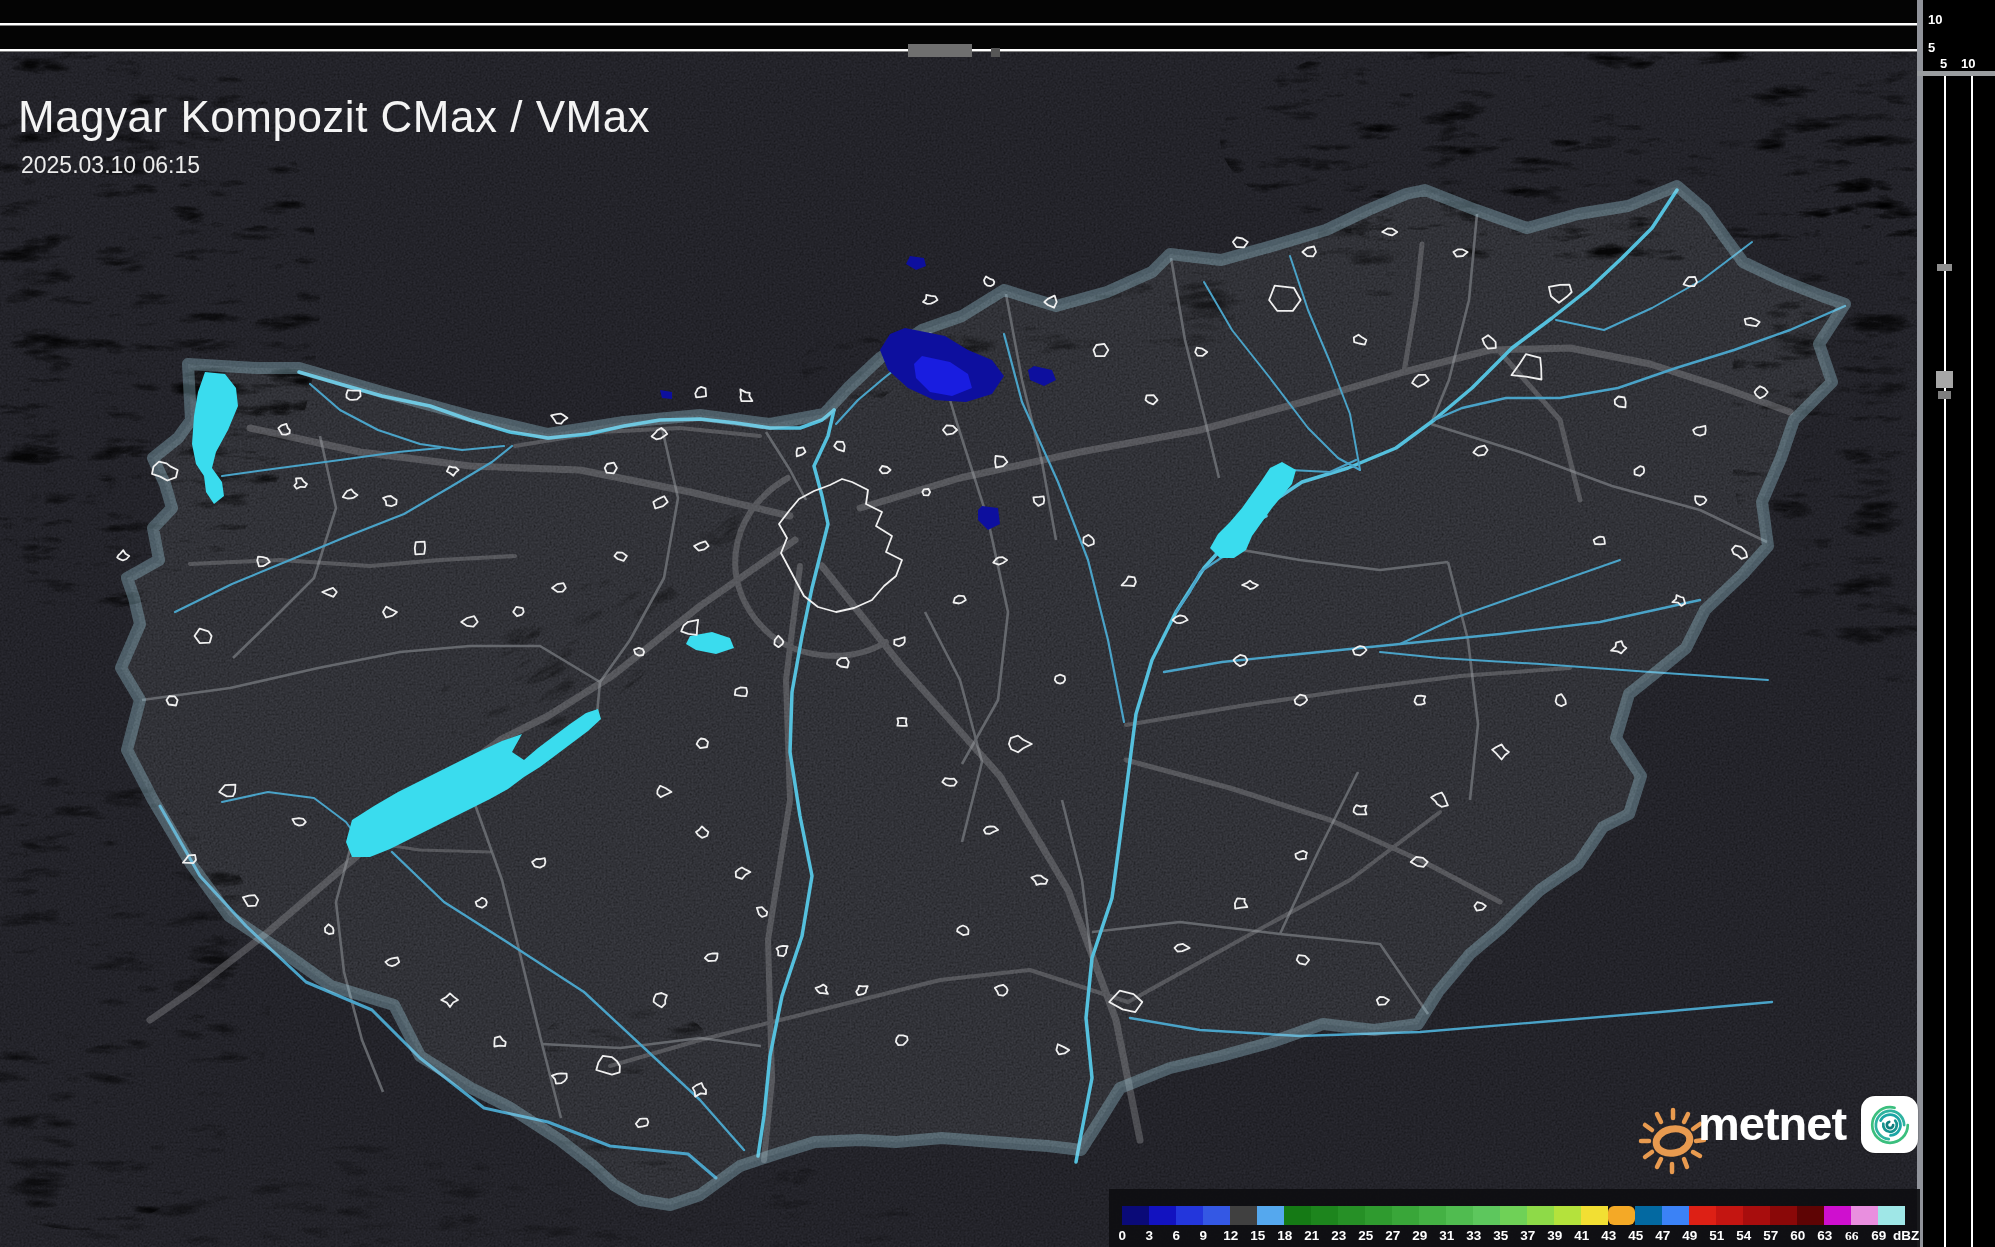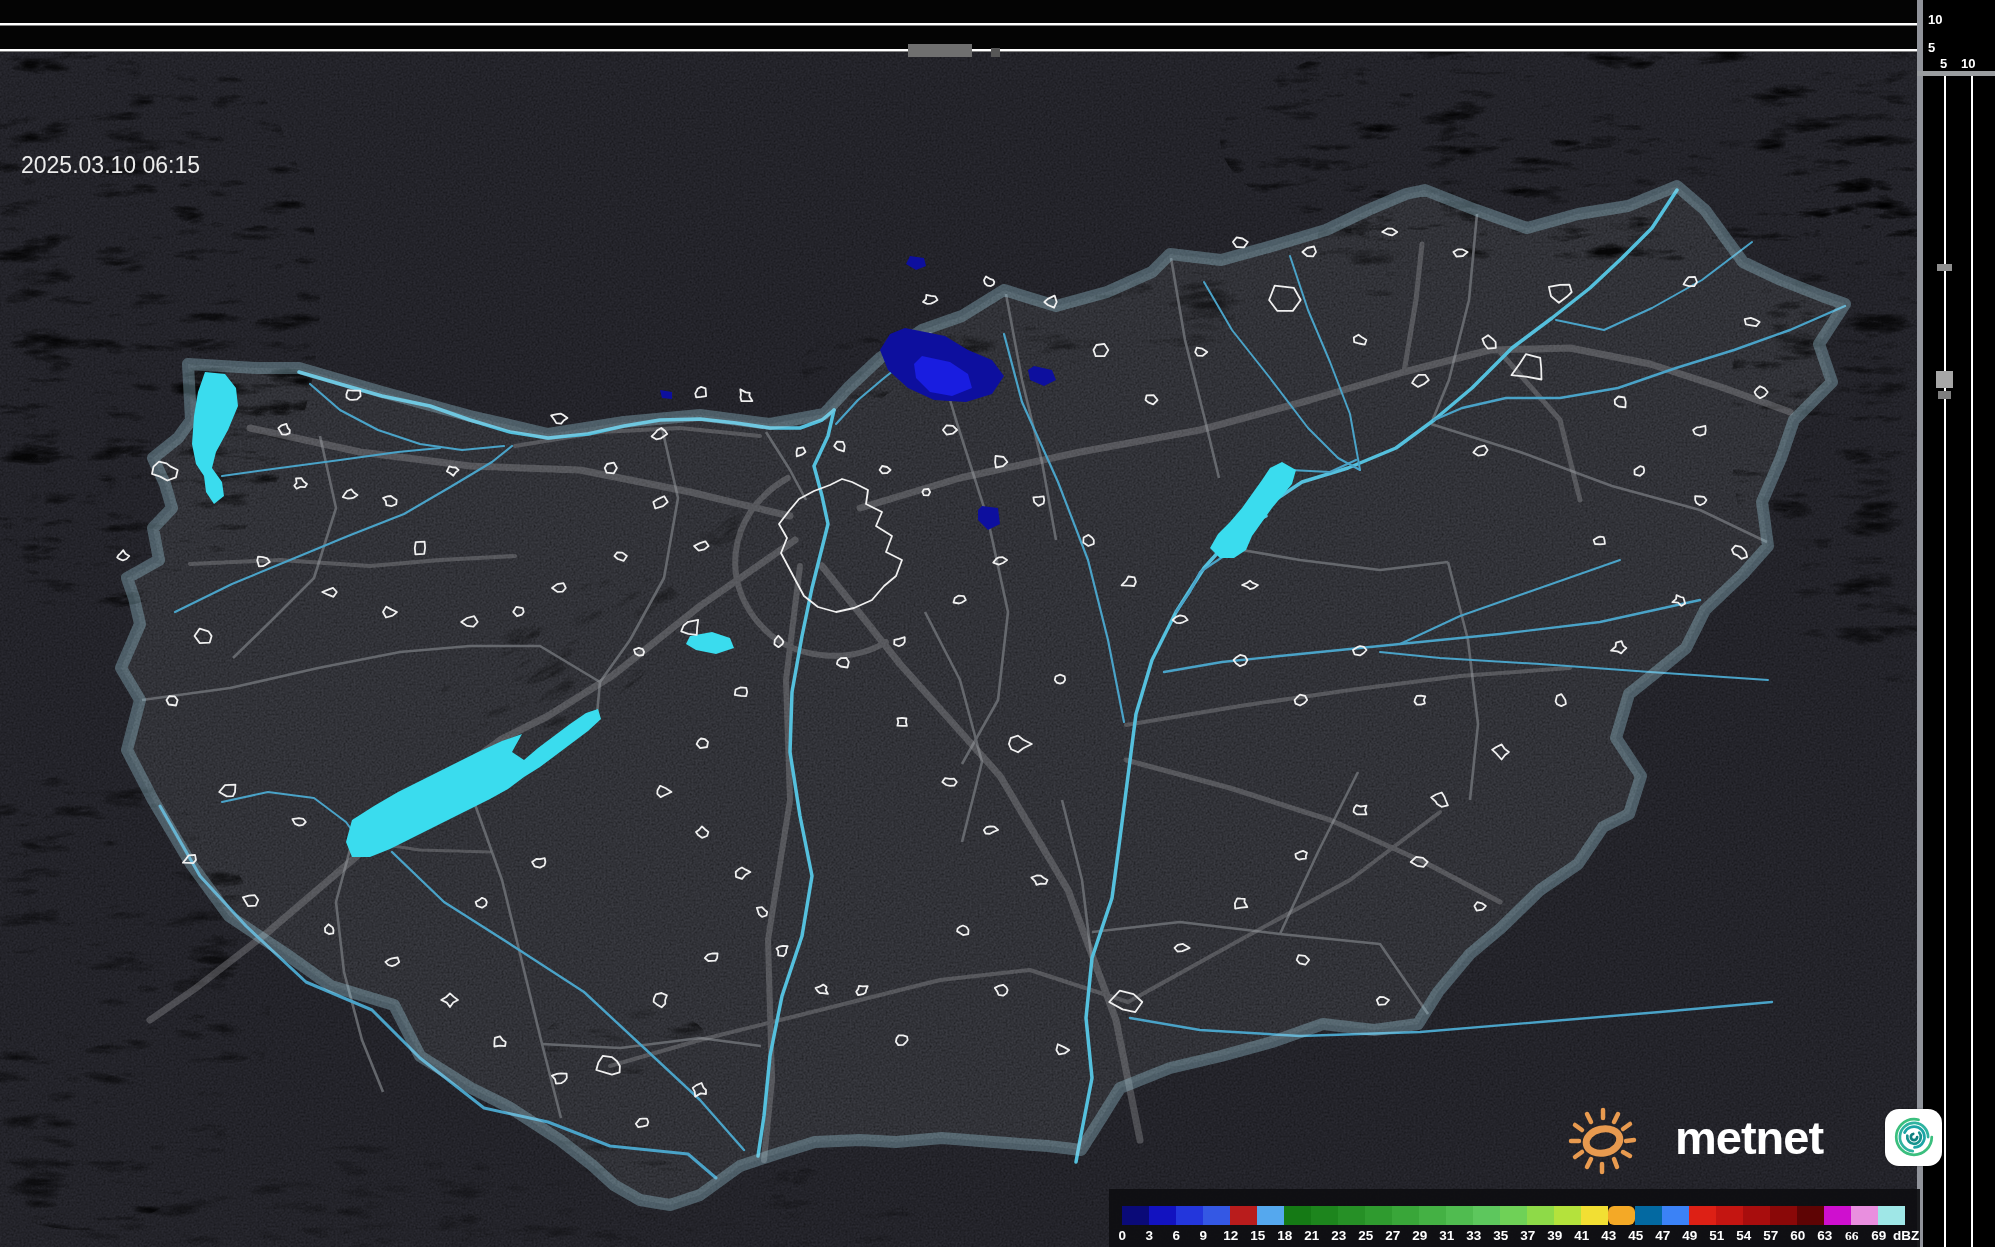--- a/index.html
+++ b/index.html
@@ -15,21 +15,21 @@
   .cell span{position:absolute;top:22px;left:0;transform:translateX(-45%);
     font-size:13.5px;font-weight:bold;color:#fff;white-space:nowrap;}
   .unit{position:absolute;left:784px;top:39px;font-size:13.5px;font-weight:bold;color:#fff;}
   
   .rl{position:absolute;color:#fff;font-size:13px;font-weight:bold;}
   #rl-v10{left:1928px;top:12px;}
   #rl-v5{left:1928px;top:40px;}
   #rl-h5{left:1940px;top:56px;}
   #rl-h10{left:1961px;top:56px;}
   
-  .brand{position:absolute;left:1564px;top:1096px;height:82px;display:flex;align-items:center;gap:47px;}
+  .brand{position:absolute;left:1634px;top:1096px;height:82px;display:flex;}
   .brand-text{font-size:47px;font-weight:bold;color:#fff;letter-spacing:-1px;margin-left:-12px;}
   .app-icon{width:57px;height:57px;background:#fff;border-radius:14px;margin-left:15px;
     display:flex;align-items:center;justify-content:center;box-shadow:0 0 2px rgba(0,0,0,.5);}
 </style>
 </head>
 <body>
 
 <div id="stage">
 
 <svg id="map-svg" width="1995" height="1247" viewBox="0 0 1995 1247">
@@ -294,20 +294,21 @@
     <rect x="1917" y="0" width="6" height="1247" fill="#90939a"></rect>
     <rect x="1917" y="71" width="78" height="5" fill="#9a9da0"></rect>
     <rect x="1944" y="76" width="2" height="1171" fill="#ffffff"></rect>
     <rect x="1971" y="76" width="2" height="1171" fill="#ffffff"></rect>
     <rect x="1937" y="264" width="15" height="7" fill="#8e8e8e"></rect>
     <rect x="1936" y="371" width="17" height="17" fill="#a6a6a6"></rect>
     <rect x="1938" y="391" width="13" height="8" fill="#7e7e7e"></rect>
   </g>
 </svg>
 
+<div class="title">Magyar Kompozit CMax / VMax</div>
 <div class="timestamp">2025.03.10 06:15</div>
 
 <span class="rl" id="rl-v10">10</span>
 <span class="rl" id="rl-v5">5</span>
 <span class="rl" id="rl-h5">5</span>
 <span class="rl" id="rl-h10">10</span>
 
 <div class="legend">
   <div class="legend-bar">
         <div class="cell" style="background: rgb(10, 10, 120);">
@@ -315,21 +316,21 @@
         </div>
         <div class="cell" style="background: rgb(18, 18, 192);">
           <span>3</span>
         </div>
         <div class="cell" style="background: rgb(35, 54, 220);">
           <span>6</span>
         </div>
         <div class="cell" style="background: rgb(52, 88, 228);">
           <span>9</span>
         </div>
-        <div class="cell" style="background: #b91c1c;">
+        <div class="cell" style="background: #404040;">
           <span>12</span>
         </div>
         <div class="cell" style="background: rgb(85, 168, 238); text-align: center;">
           <span>15</span>
         </div>
         <div class="cell" style="background: rgb(21, 122, 21);">
           <span>18</span>
         </div>
         <div class="cell" style="background: rgb(29, 133, 29);">
           <span>21</span>

